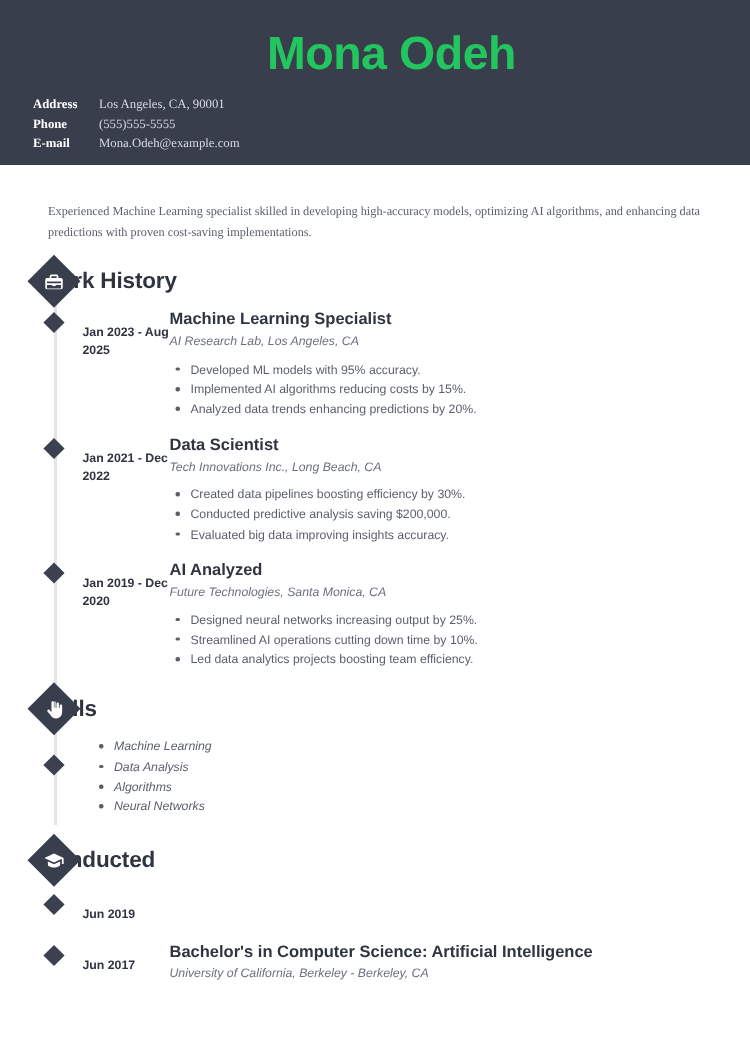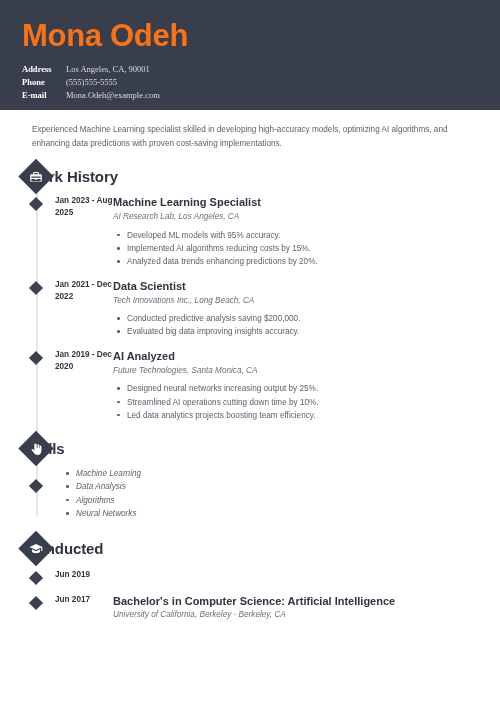--- a/index.html
+++ b/index.html
@@ -17,26 +17,27 @@
     overflow: hidden;
   }
 
   
   .header {
     background: #383e4c;
     padding: 18px 0 14px 22px;
     height: 110px;
   }
   .name {
-    color: #f97316;
+    color: #22c55e;
     font-size: 31px;
     font-weight: 700;
     letter-spacing: -0.3px;
     line-height: 1.15;
     margin-bottom: 9px;
+    text-align: center;
   }
   .contact-row {
     display: flex;
     align-items: baseline;
     line-height: 1.55;
     font-family: Liberation Serif, serif;
   }
   .contact-label {
     color: #ffffff;
     font-size: 8.5px;
@@ -47,21 +48,22 @@
     color: #d8dbe1;
     font-size: 8.5px;
     font-weight: 400;
   }
 
   
   .summary {
     color: #5a5f6a;
     font-size: 8.2px;
     line-height: 1.65;
-    padding: 13px 26px 0 32px;
+    padding: 24px 26px 0 32px;
+    font-family: Liberation Serif, serif;
   }
 
   
   .body-wrap {
     position: relative;
     padding-top: 10px;
   }
   .timeline-line {
     position: absolute;
     left: 36px;
@@ -123,20 +125,21 @@
     background: #3b414f;
   }
   .entry-date {
     width: 58px;
     margin-left: 55px;
     color: #2e3440;
     font-size: 8.2px;
     font-weight: 700;
     line-height: 1.5;
     flex-shrink: 0;
+    margin-top: 10px;
   }
   .entry-main {
     flex: 1;
     padding-right: 28px;
   }
   .entry-title {
     color: #2e3440;
     font-size: 11px;
     font-weight: 700;
     line-height: 1.3;
@@ -263,20 +266,21 @@
       </div>
     </div>
 
     <div class="entry">
       <span class="entry-dot"></span>
       <div class="entry-date">Jan 2021 - Dec 2022</div>
       <div class="entry-main">
         <div class="entry-title">Data Scientist</div>
         <div class="entry-sub">Tech Innovations Inc., Long Beach, CA</div>
         <ul class="bullets">
+          <li>Created data pipelines boosting efficiency by 30%.</li>
           <li>Conducted predictive analysis saving $200,000.</li>
           <li>Evaluated big data improving insights accuracy.</li>
         </ul>
       </div>
     </div>
 
     <div class="entry">
       <span class="entry-dot"></span>
       <div class="entry-date">Jan 2019 - Dec 2020</div>
       <div class="entry-main">

